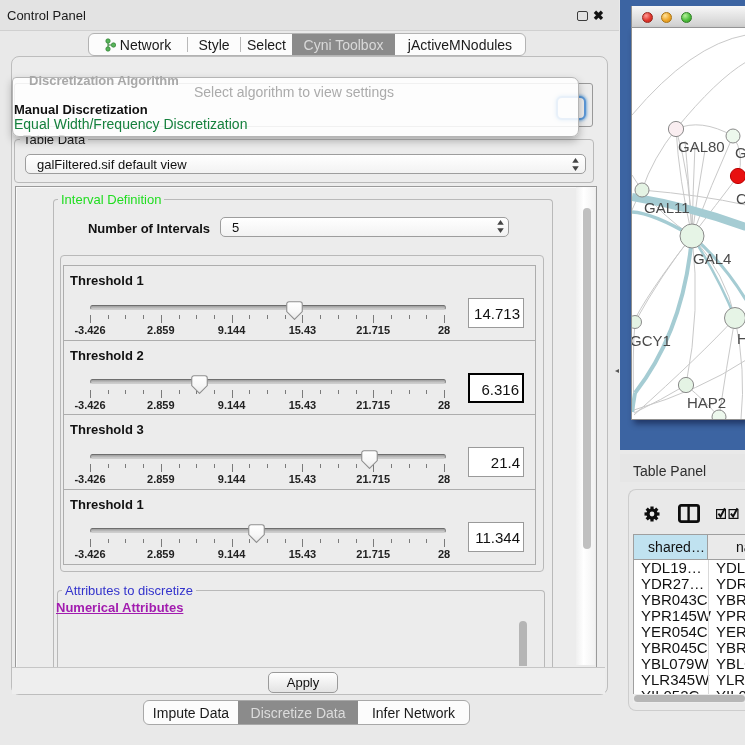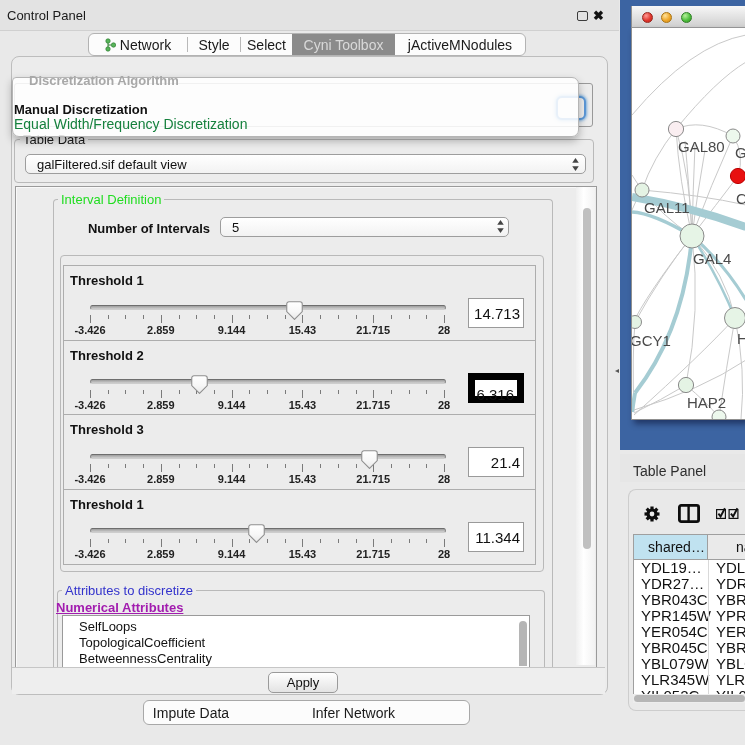--- a/index.html
+++ b/index.html
@@ -145,21 +145,21 @@
   <svg class="abs" style="left:191.2px;top:375px;" width="17" height="19" viewBox="0 0 17 19">
       <path d="M0.75 3 a2.3 2.3 0 0 1 2.3 -2.3 h10.9 a2.3 2.3 0 0 1 2.3 2.3 v7.6 L8.5 18.4 L0.75 10.6 z" fill="url(#tg2)" stroke="#8e8e8e" stroke-width="1.1"></path>
       <defs>
         <linearGradient id="tg2" x1="0" y1="0" x2="0" y2="1">
           <stop offset="0" stop-color="#ffffff"></stop>
           <stop offset="0.55" stop-color="#f7f7f7"></stop>
           <stop offset="1" stop-color="#e8e8e8"></stop>
         </linearGradient>
       </defs>
     </svg>
-  <div class="abs" style="left:468px;top:372.5px;width:56px;height:30px;background:#fff;border:7px solid #000000;font-size:15px;color:#111;text-align:right;line-height:30px;padding-right:3px;box-sizing:border-box;">6.316</div>
+  <div class="abs" style="left:468px;top:372.5px;width:56px;height:30px;background:#fff;border:2px solid #000000;font-size:15px;color:#111;text-align:right;line-height:30px;padding-right:3px;box-sizing:border-box;">6.316</div>
 
   <div class="abs" style="left:63px;top:414px;width:471px;height:74px;border:1px solid #adadad;background:#ececec;"></div>
   <div class="abs" style="left:70px;top:422px;font-size:13px;font-weight:bold;color:#111;">Threshold 3</div>
   <div class="abs" style="left:90px;top:453.5px;width:354px;height:3px;border-radius:3px;background:linear-gradient(#9d9d9d,#cfcfcf);border-top:1.5px solid #6e6e6e;border-left:1px solid #8a8a8a;border-right:1px solid #8a8a8a;border-bottom:1px solid #cdcdcd;"></div>
   <div class="abs" style="left:90.0px;top:464px;width:1px;height:8px;background:#7a7a7a;"></div>
     <div class="abs" style="left:107.7px;top:464px;width:1px;height:4px;background:#7a7a7a;"></div>
     <div class="abs" style="left:125.4px;top:464px;width:1px;height:4px;background:#7a7a7a;"></div>
     <div class="abs" style="left:143.1px;top:464px;width:1px;height:4px;background:#7a7a7a;"></div>
     <div class="abs" style="left:160.8px;top:464px;width:1px;height:8px;background:#7a7a7a;"></div>
     <div class="abs" style="left:178.5px;top:464px;width:1px;height:4px;background:#7a7a7a;"></div>
@@ -234,30 +234,28 @@
           <stop offset="0.55" stop-color="#f7f7f7"></stop>
           <stop offset="1" stop-color="#e8e8e8"></stop>
         </linearGradient>
       </defs>
     </svg>
   <div class="abs" style="left:468px;top:521.5px;width:56px;height:30px;background:#fff;border:1px solid #9a9a9a;font-size:15px;color:#111;text-align:right;line-height:30px;padding-right:3px;box-sizing:border-box;">11.344</div>
 
   <div class="grp" style="left:57px;top:590px;width:486px;height:80px;border-bottom:none;"></div>
   <div class="grplabel" style="left:62px;top:584px;color:#3333cc;">Attributes to discretize</div>
   <div class="abs" style="left:56px;top:600px;font-size:13px;font-weight:bold;color:#a21caf;text-decoration:underline;">Numerical Attributes</div>
-  <div class="abs" style="left:62px;top:615px;width:466px;height:51px;background:#ffffff;border:1px solid #9a9a9a;overflow:hidden;">
-    <div style="font-size:13px;color:#111;padding:3px 0 0 16px;line-height:16px;">SelfLoops<br>TopologicalCoefficient<br>BetweennessCentrality</div>
-  </div>
   <div class="abs" style="left:519px;top:621px;width:8px;height:45px;background:#b5b5b5;border-radius:4px 4px 0 0;"></div>
 
   <div class="abs" style="left:12px;top:667px;width:593px;height:26px;background:#eeeeee;border-top:1px solid #c6c6c6;"></div>
   <div class="abs" style="left:268px;top:672px;width:68px;height:19px;background:linear-gradient(#ffffff,#e3e3e3);border:1px solid #9a9a9a;border-radius:5px;text-align:center;font-size:13px;color:#111;line-height:19px;">Apply</div>
 
   <div class="abs" style="left:143px;top:700px;width:325px;height:23px;background:#fcfcfc;border:1px solid #a8a8a8;border-radius:6px;display:flex;align-items:center;font-size:14px;color:#1a1a1a;">
     <div style="width:94px;text-align:center;">Impute Data</div>
+    <div style="width:120px;height:23px;background:#8b8b8b;color:#dcdcdc;display:flex;align-items:center;justify-content:center;">Discretize Data</div>
     <div style="flex:1;text-align:center;">Infer Network</div>
   </div>
 
   <div class="abs" style="left:615px;top:369px;width:0;height:0;border-top:2.5px solid transparent;border-bottom:2.5px solid transparent;border-right:4px solid #555;"></div>
 
   <div class="abs" style="left:620px;top:0;width:125px;height:450px;background:#3c64a2;"></div>
 
   <div class="abs" style="left:631px;top:6px;width:114px;height:22px;background:linear-gradient(#f7f7f7,#cfcfcf);border-bottom:1px solid #999;border-left:1px solid #8f8f8f;box-sizing:border-box;"></div>
   <div class="abs" style="left:642px;top:12px;width:11px;height:11px;border-radius:50%;background:radial-gradient(circle at 35% 30%,#ff9a94,#e0372e 55%,#c42018);border:0.5px solid #96251d;box-sizing:border-box;"></div>
   <div class="abs" style="left:661px;top:12px;width:11px;height:11px;border-radius:50%;background:radial-gradient(circle at 35% 30%,#ffe29a,#efa72a 55%,#d08a14);border:0.5px solid #a87312;box-sizing:border-box;"></div>
@@ -361,16 +359,17 @@
       <div style="position:absolute;left:74px;top:0;width:1px;height:136px;background:#d9d9d9;"></div>
       <div style="font-size:15px;line-height:16px;padding-left:7px;">YDL19…<br>YDR27…<br>YBR043C<br>YPR145W<br>YER054C<br>YBR045C<br>YBL079W<br>YLR345W<br>YIL052C</div>
       <div style="position:absolute;left:82px;top:0;font-size:15px;line-height:16px;">YDL1<br>YDR2<br>YBR0<br>YPR1<br>YER0<br>YBR0<br>YBL0<br>YLR3<br>YIL0</div>
     </div>
   </div>
   <div class="abs" style="left:633px;top:694px;width:112px;height:9px;background:#ededed;"></div>
   <div class="abs" style="left:634px;top:695px;width:111px;height:7px;background:#b6b6b6;border-radius:4px;"></div>
 
   <div class="abs" style="left:12px;top:77px;width:565px;height:58px;background:rgba(255,255,255,0.86);border:1px solid #b5b5b5;border-radius:4px 7px 7px 7px;box-shadow:0 4px 9px rgba(0,0,0,0.28);"></div>
   <div class="abs" style="left:29px;top:73px;font-size:13px;font-weight:bold;color:#a8a8a8;">Discretization Algorithm</div>
+  <div class="abs" style="left:194px;top:84px;font-size:14px;color:#ababab;">Select algorithm to view settings</div>
   <div class="abs" style="left:14px;top:102px;font-size:13px;font-weight:bold;color:#111;">Manual Discretization</div>
   <div class="abs" style="left:14px;top:116px;font-size:14px;color:#15803d;">Equal Width/Frequency Discretization</div>
 
 </div>
 
 </body></html>

